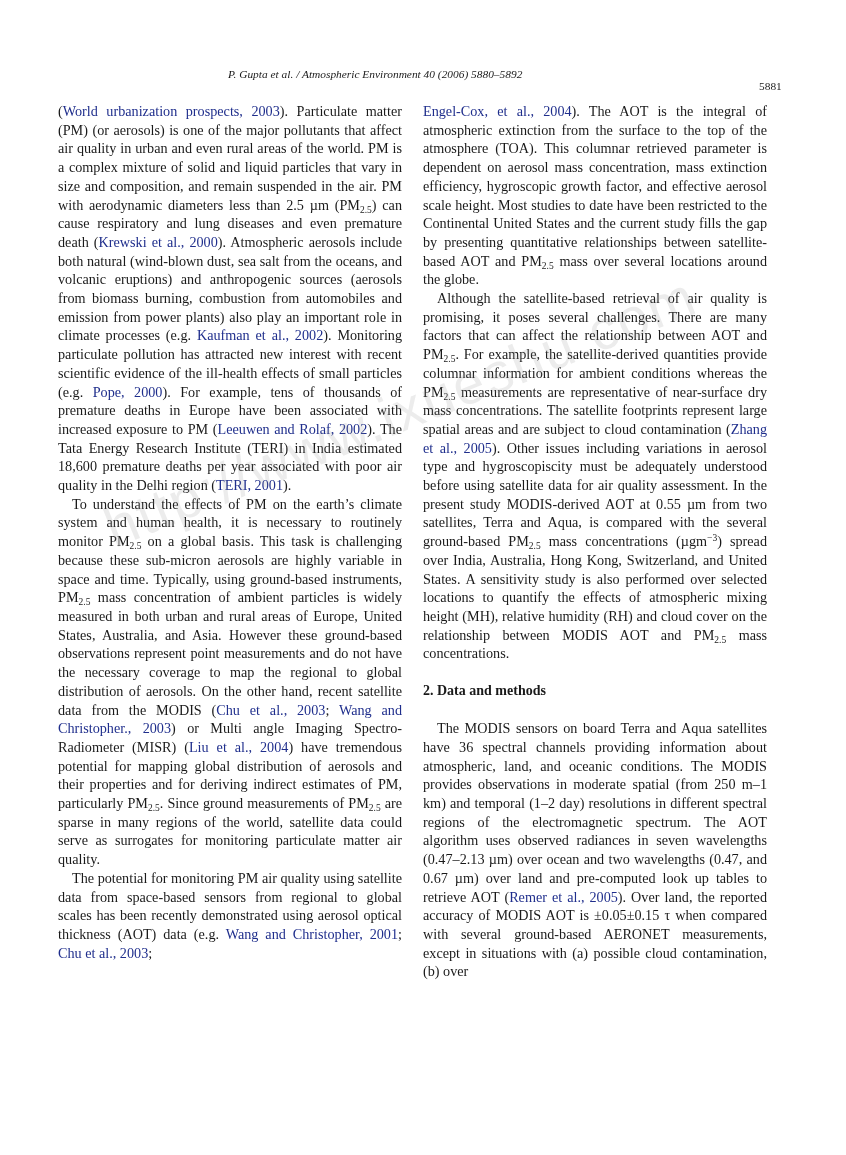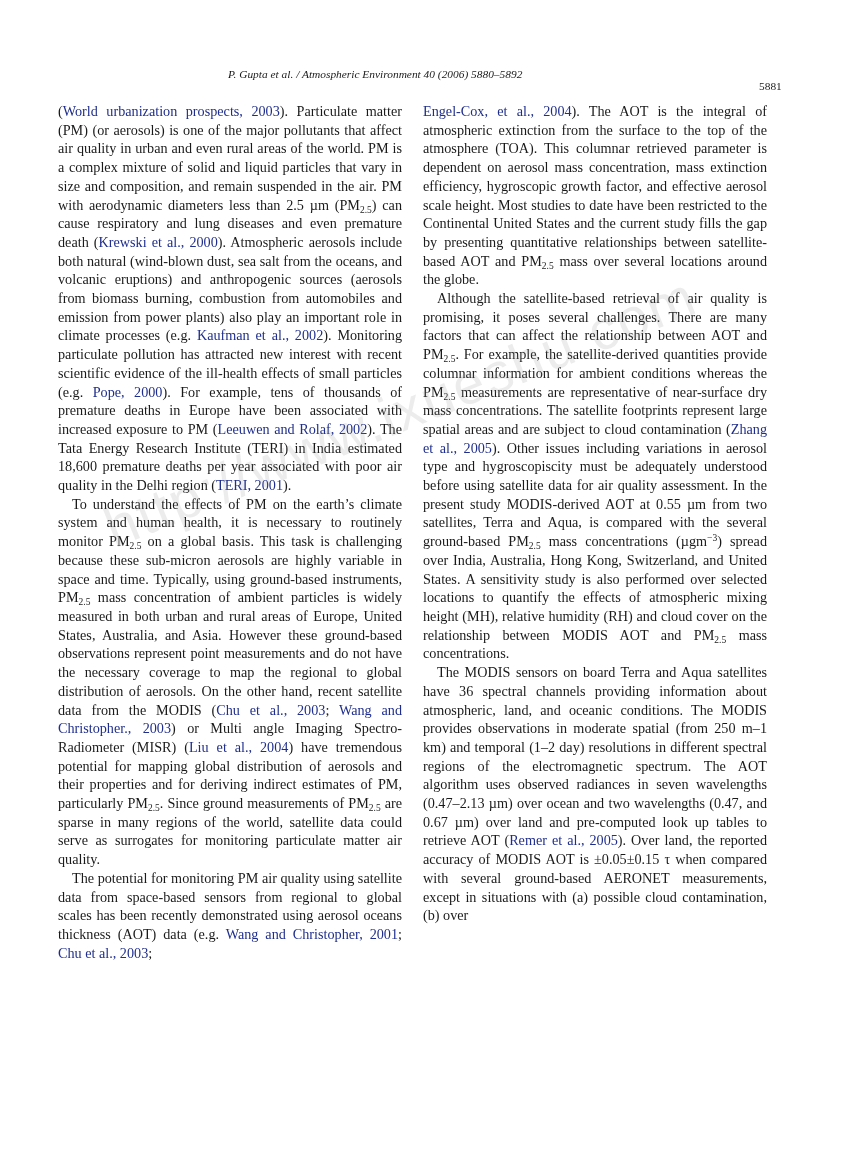--- a/index.html
+++ b/index.html
@@ -27,25 +27,26 @@
 <div class="header">
   <span class="running">P. Gupta et al. / Atmospheric Environment 40 (2006) 5880–5892</span>
   <span class="pageno">5881</span>
 </div>
 
 <div class="col left">
   <p>(<a class="ref">World urbanization prospects, 2003</a><span>). Particulate matter (PM) (or aerosols) is one of the major pollutants that affect air quality in urban and even rural areas of the world. PM is a complex mixture of solid and liquid particles that vary in size and composition, and remain suspended in the air. PM with aerodynamic diameters less than 2.5 µm (PM</span><sub>2.5</sub><span>) can cause respiratory and lung diseases and even premature death (</span><a class="ref">Krewski et al., 2000</a><span>). Atmospheric aerosols include both natural (wind-blown dust, sea salt from the oceans, and volcanic eruptions) and anthropogenic sources (aerosols from biomass burning, combustion from automobiles and emission from power plants) also play an important role in climate processes (e.g. </span><a class="ref">Kaufman et al., 2002</a><span>). Monitoring particulate pollution has attracted new interest with recent scientific evidence of the ill-health effects of small particles (e.g. </span><a class="ref">Pope, 2000</a><span>). For example, tens of thousands of premature deaths in Europe have been associated with increased exposure to PM (</span><a class="ref">Leeuwen and Rolaf, 2002</a><span>). The Tata Energy Research Institute (TERI) in India estimated 18,600 premature deaths per year associated with poor air quality in the Delhi region (</span><a class="ref">TERI, 2001</a><span>).</span></p>
 
   <p class="indent"><span>To understand the effects of PM on the earth’s climate system and human health, it is necessary to routinely monitor PM</span><sub>2.5</sub><span> on a global basis. This task is challenging because these sub-micron aerosols are highly variable in space and time. Typically, using ground-based instruments, PM</span><sub>2.5</sub><span> mass concentration of ambient particles is widely measured in both urban and rural areas of Europe, United States, Australia, and Asia. However these ground-based observations represent point measurements and do not have the necessary coverage to map the regional to global distribution of aerosols. On the other hand, recent satellite data from the MODIS (</span><a class="ref">Chu et al., 2003</a><span>; </span><a class="ref">Wang and Christopher., 2003</a><span>) or Multi angle Imaging Spectro-Radiometer (MISR) (</span><a class="ref">Liu et al., 2004</a><span>) have tremendous potential for mapping global distribution of aerosols and their properties and for deriving indirect estimates of PM, particularly PM</span><sub>2.5</sub><span>. Since ground measurements of PM</span><sub>2.5</sub><span> are sparse in many regions of the world, satellite data could serve as surrogates for monitoring particulate matter air quality.</span></p>
 
-  <p class="indent"><span>The potential for monitoring PM air quality using satellite data from space-based sensors from regional to global scales has been recently demonstrated using aerosol oceans thickness (AOT) data (e.g. </span><a class="ref">Wang and Christopher, 2001</a><span>; </span><a class="ref">Chu et al., 2003</a><span>;</span></p>
+  <p class="indent"><span>The potential for monitoring PM air quality using satellite data from space-based sensors from regional to global scales has been recently demonstrated using aerosol optical thickness (AOT) data (e.g. </span><a class="ref">Wang and Christopher, 2001</a><span>; </span><a class="ref">Chu et al., 2003</a><span>;</span></p>
 </div>
 
 <div class="col right">
   <p><a class="ref">Engel-Cox, et al., 2004</a><span>). The AOT is the integral of atmospheric extinction from the surface to the top of the atmosphere (TOA). This columnar retrieved parameter is dependent on aerosol mass concentration, mass extinction efficiency, hygroscopic growth factor, and effective aerosol scale height. Most studies to date have been restricted to the Continental United States and the current study fills the gap by presenting quantitative relationships between satellite-based AOT and PM</span><sub>2.5</sub><span> mass over several locations around the globe.</span></p>
 
   <p class="indent"><span>Although the satellite-based retrieval of air quality is promising, it poses several challenges. There are many factors that can affect the relationship between AOT and PM</span><sub>2.5</sub><span>. For example, the satellite-derived quantities provide columnar information for ambient conditions whereas the PM</span><sub>2.5</sub><span> measurements are representative of near-surface dry mass concentrations. The satellite footprints represent large spatial areas and are subject to cloud contamination (</span><a class="ref">Zhang et al., 2005</a><span>). Other issues including variations in aerosol type and hygroscopiscity must be adequately understood before using satellite data for air quality assessment. In the present study MODIS-derived AOT at 0.55 µm from two satellites, Terra and Aqua, is compared with the several ground-based PM</span><sub>2.5</sub><span> mass concentrations (µgm</span><sup>−3</sup><span>) spread over India, Australia, Hong Kong, Switzerland, and United States. A sensitivity study is also performed over selected locations to quantify the effects of atmospheric mixing height (MH), relative humidity (RH) and cloud cover on the relationship between MODIS AOT and PM</span><sub>2.5</sub><span> mass concentrations.</span></p>
 
+  <h2 class="section">2.  Data and methods</h2>
 
   <p class="indent"><span>The MODIS sensors on board Terra and Aqua satellites have 36 spectral channels providing information about atmospheric, land, and oceanic conditions. The MODIS provides observations in moderate spatial (from 250 m–1 km) and temporal (1–2 day) resolutions in different spectral regions of the electromagnetic spectrum. The AOT algorithm uses observed radiances in seven wavelengths (0.47–2.13 µm) over ocean and two wavelengths (0.47, and 0.67 µm) over land and pre-computed look up tables to retrieve AOT (</span><a class="ref">Remer et al., 2005</a><span>). Over land, the reported accuracy of MODIS AOT is ±0.05±0.15 τ when compared with several ground-based AERONET measurements, except in situations with (a) possible cloud contamination, (b) over</span></p>
 </div>
 
 <div class="watermark">http://www.ixueshu.com</div>
 
 </body></html>

